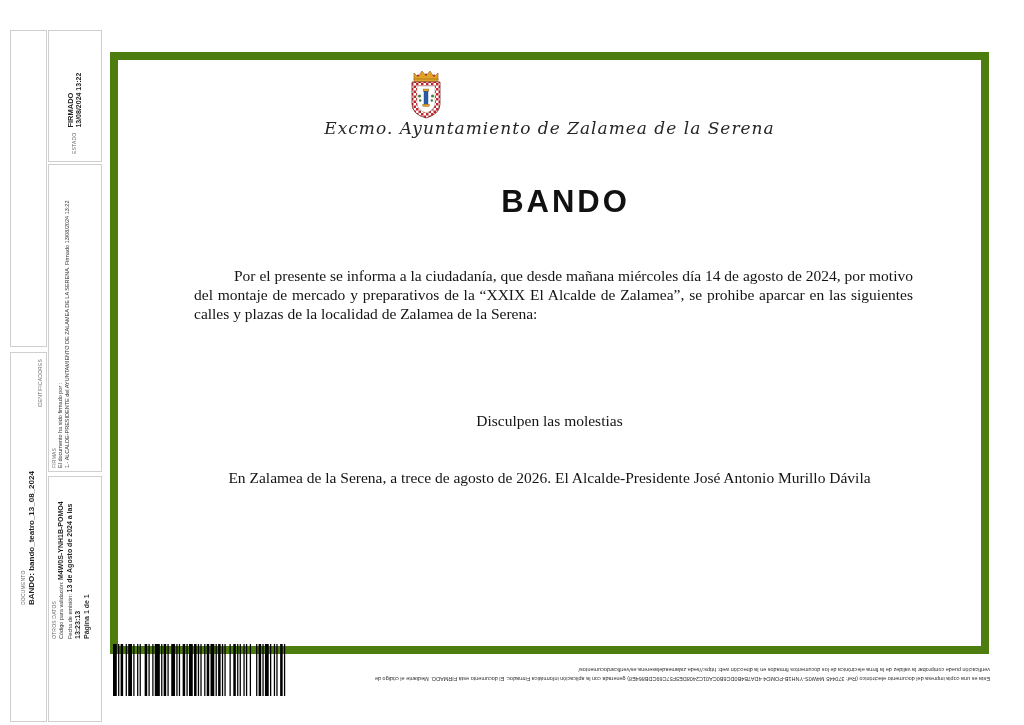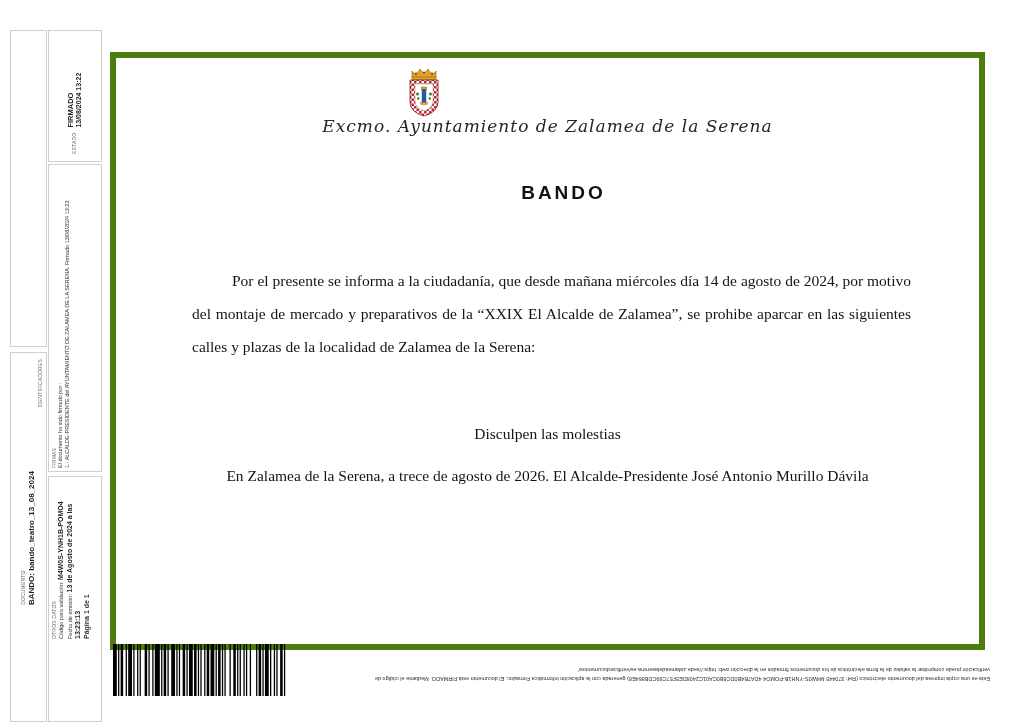--- a/index.html
+++ b/index.html
@@ -28,35 +28,35 @@
   #box-2b .rot{width:304px;height:50px;padding:2px 0 0 3px;box-sizing:border-box;}
   .sb-line{font-size:5.5px;line-height:7px;color:#333;}
 
   #box-2c{left:48px;top:476px;width:52px;height:244px;}
   #box-2c .rot{width:242px;height:50px;padding:2px 0 0 82px;box-sizing:border-box;}
   #box-2c .sb-line{font-size:5.5px;line-height:8.5px;}
   #box-2c .sb-val{font-size:7px;}
 
   
   #page-frame{position:absolute;left:110px;top:52px;width:863px;height:586px;
-              border:6px solid #4d7c0f;background:#fff;}
+              border:8px solid #4d7c0f;background:#fff;}
   #coat-of-arms{position:absolute;left:288px;top:8px;width:40px;height:52px;}
   #org-name{position:absolute;left:0;right:0;top:58px;text-align:center;
             font-family:"DejaVu Serif",serif;font-style:italic;font-size:17px;
             letter-spacing:1px;color:#262626;}
   #doc-title{position:absolute;left:0;right:0;top:124px;text-align:center;
-             font-weight:bold;font-size:19px;letter-spacing:3px;color:#111;margin-left:32px;}
+             font-weight:bold;font-size:31px;letter-spacing:3px;color:#111;margin-left:32px;}
   #body-text{position:absolute;left:76px;right:68px;top:206px;
-             font-family:"Liberation Serif",serif;font-size:15.5px;line-height:33px;
+             font-family:"Liberation Serif",serif;font-size:15.5px;line-height:19px;
              color:#141414;text-align:justify;}
   #paragraph-1{text-indent:40px;margin:0;}
   #paragraph-2{margin:9px 0 0 0;}
   .centered-line{position:absolute;left:0;right:0;text-align:center;
                  font-family:"Liberation Serif",serif;font-size:15.5px;color:#141414;}
-  #apology-line{top:367px;}
+  #apology-line{top:352px;}
   #closing-line{top:409px;}
   #signed-line{top:436px;}
 
   
   #barcode{position:absolute;left:113px;top:644px;width:176px;height:52px;}
 
   
   #print-notice{position:absolute;left:290px;top:665px;width:700px;
                 transform:rotate(180deg);color:#2e2e2e;}
   #print-notice div{font-size:5.5px;line-height:9px;white-space:nowrap;}

